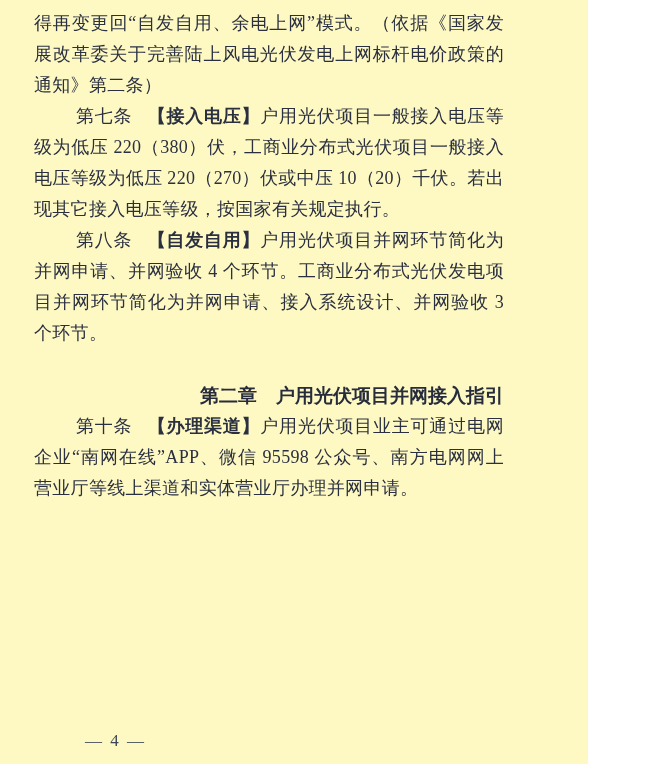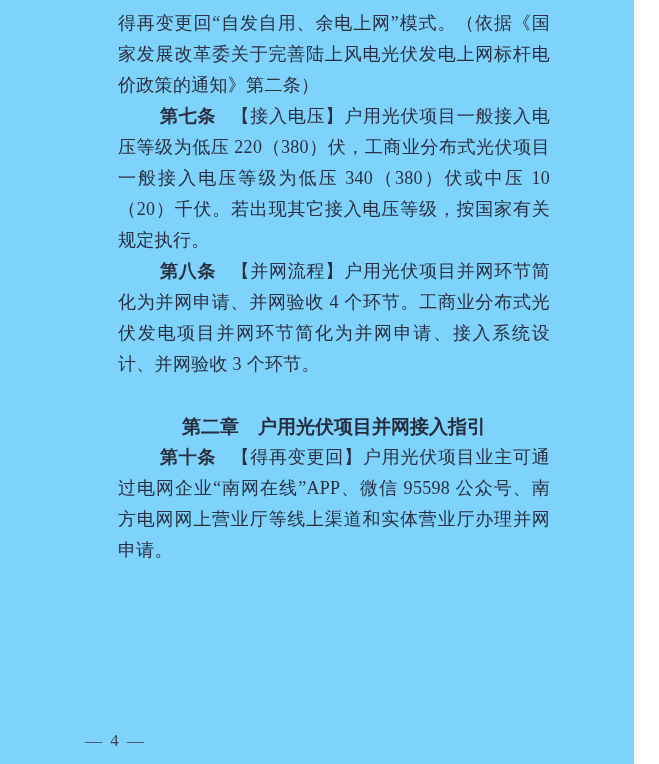--- a/index.html
+++ b/index.html
@@ -10,73 +10,73 @@
   body {
     width: 659px;
     height: 764px;
     font-family: "Liberation Serif", "DejaVu Serif", serif;
     color: #2a3040;
     overflow: hidden;
   }
   .page {
     position: relative;
     box-sizing: border-box;
-    width: 634px;
+    width: 588px;
     height: 764px;
-    padding: 8px 84px 0 118px;
-    background: #7dd3fc;
+    padding: 8px 84px 0 34px;
+    background: #fef9c3;
     overflow: hidden;
   }
   .para {
     margin: 0;
     font-size: 18px;
     line-height: 31px;
     text-align: justify;
     letter-spacing: 0.3px;
   }
   .indent {
     text-indent: 42px;
   }
   .lead {
-    font-weight: bold;
+    font-weight: normal;
   }
   .term {
-    font-weight: normal;
+    font-weight: bold;
     margin-left: 0.85em;
   }
   .chapter {
     margin: 31px 0 0 0;
     font-size: 19px;
     font-weight: bold;
     line-height: 31px;
-    text-align: center;
+    text-align: right;
     color: #262c3c;
   }
   .footer {
     position: absolute;
     left: 85px;
     bottom: 13px;
     font-size: 17px;
     line-height: 20px;
     color: #3e4757;
     letter-spacing: 2px;
   }
 </style>
 </head>
 <body>
 
 <div class="page">
 
   <p class="para">得再变更回“自发自用、余电上网”模式。（依据《国家发展改革委关于完善陆上风电光伏发电上网标杆电价政策的通知》第二条）</p>
 
 
-  <p class="para indent"><span class="lead">第七条</span><span class="term">【接入电压】</span><span>户用光伏项目一般接入电压等级为低压 220（380）伏，工商业分布式光伏项目一般接入电压等级为低压 340（380）伏或中压 10（20）千伏。若出现其它接入电压等级，按国家有关规定执行。</span></p>
+  <p class="para indent"><span class="lead">第七条</span><span class="term">【接入电压】</span><span>户用光伏项目一般接入电压等级为低压 220（380）伏，工商业分布式光伏项目一般接入电压等级为低压 220（270）伏或中压 10（20）千伏。若出现其它接入电压等级，按国家有关规定执行。</span></p>
 
-  <p class="para indent"><span class="lead">第八条</span><span class="term">【并网流程】</span><span>户用光伏项目并网环节简化为并网申请、并网验收 4 个环节。工商业分布式光伏发电项目并网环节简化为并网申请、接入系统设计、并网验收 3 个环节。</span></p>
+  <p class="para indent"><span class="lead">第八条</span><span class="term">【自发自用】</span><span>户用光伏项目并网环节简化为并网申请、并网验收 4 个环节。工商业分布式光伏发电项目并网环节简化为并网申请、接入系统设计、并网验收 3 个环节。</span></p>
 
 
   <h2 class="chapter">第二章　户用光伏项目并网接入指引</h2>
 
-  <p class="para indent"><span class="lead">第十条</span><span class="term">【得再变更回】</span><span>户用光伏项目业主可通过电网企业“南网在线”APP、微信 95598 公众号、南方电网网上营业厅等线上渠道和实体营业厅办理并网申请。</span></p>
+  <p class="para indent"><span class="lead">第十条</span><span class="term">【办理渠道】</span><span>户用光伏项目业主可通过电网企业“南网在线”APP、微信 95598 公众号、南方电网网上营业厅等线上渠道和实体营业厅办理并网申请。</span></p>
 
   <div class="footer">— 4 —</div>
 
 </div>
 
 </body></html>

